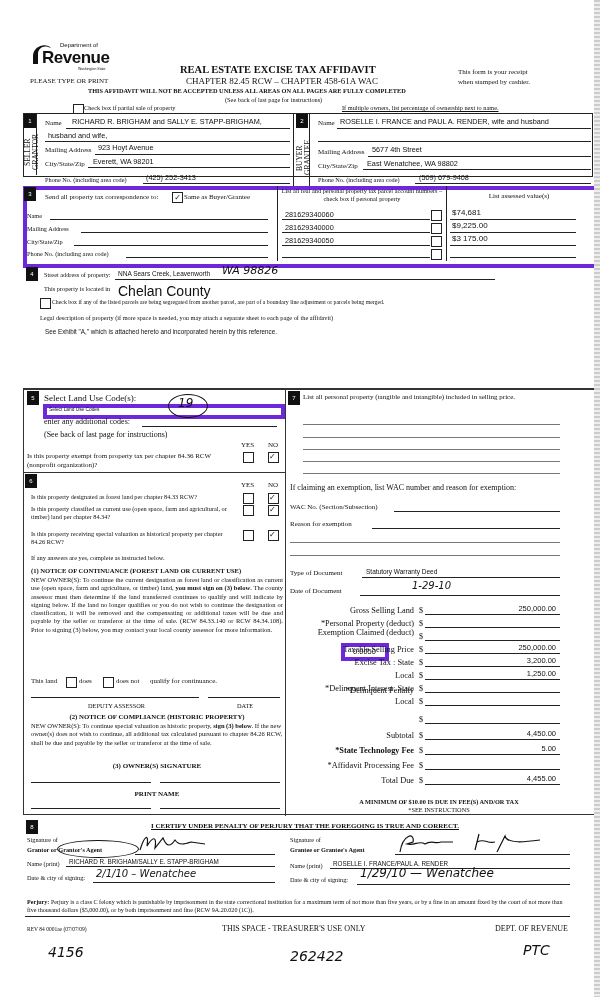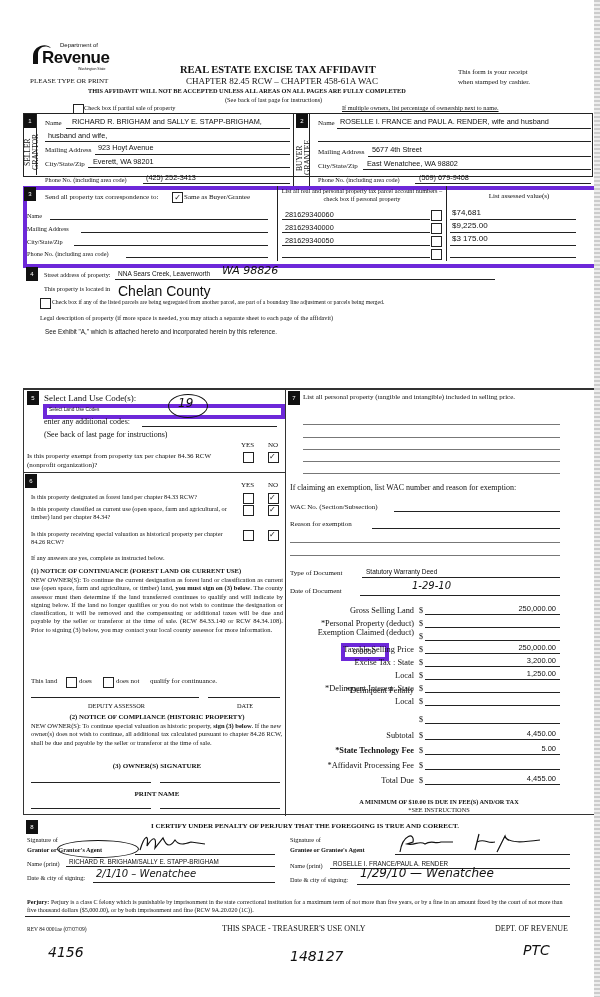--- a/index.html
+++ b/index.html
@@ -310,21 +310,21 @@
       <span class="fee-lbl" style="left:284px;top:776px;">Total Due</span>
       <span class="lbl t8" style="left:419px;top:776px;">$</span>
       <div class="line" style="left:425px;top:784px;width:135px;"></div>
       <span class="fee-val" style="left:486px;top:774px;">4,455.00</span>
     </div>
 </div>
 <div class="abs b t6" style="left:286px;top:798px;width:306px;text-align:center;">A MINIMUM OF $10.00 IS DUE IN FEE(S) AND/OR TAX</div>
 <div class="abs t6" style="left:286px;top:806px;width:306px;text-align:center;">*SEE INSTRUCTIONS</div>
 
 <div class="num" style="left:26px;top:820px;">8</div>
-<div class="abs b" style="left:40px;top:822px;width:530px;text-align:center;font-size:7px;">I CERTIFY UNDER PENALTY OF PERJURY THAT THE FOREGOING IS TRUE AND CORRECT.</div>
+<div class="abs b" style="left:40px;top:822px;width:530px;text-align:center;font-size:7px;text-decoration:underline;">I CERTIFY UNDER PENALTY OF PERJURY THAT THE FOREGOING IS TRUE AND CORRECT.</div>
 <span class="lbl t6" style="left:27px;top:836px;">Signature of</span>
 <span class="lbl b t6" style="left:27px;top:846px;">Grantor or Grantor's Agent</span>
 <div class="abs" style="left:57px;top:840px;width:80px;height:16px;border:1px solid #111;border-radius:50%;"></div>
 <div class="abs" style="left:135px;top:832px;width:100px;height:22px;">
   <svg width="100" height="22" viewBox="0 0 100 22">
       <path d="M5 18 C10 2 14 2 12 14 C18 4 22 4 20 16 L28 6 C32 16 36 14 40 8 C44 14 50 12 56 10 L70 12" stroke="#111" fill="none" stroke-width="1.2"></path>
     </svg>
 </div>
 <div class="line" style="left:135px;top:854px;width:140px;"></div>
 <span class="lbl t6" style="left:27px;top:860px;">Name (print)</span>
@@ -351,16 +351,16 @@
 
 <div class="abs" style="left:27px;top:898px;width:545px;font-size:6.1px;line-height:8px;">
   <b>Perjury:</b> <span>Perjury is a class C felony which is punishable by imprisonment in the state correctional institution for a maximum term of not more than five years, or by a fine in an amount fixed by the court of not more than five thousand dollars ($5,000.00), or by both imprisonment and fine (RCW 9A.20.020 (1C)).</span>
 </div>
 <div class="abs" style="left:25px;top:916px;width:545px;height:1px;background:#222;"></div>
 
 <span class="lbl" style="left:27px;top:926px;font-size:5.5px;">REV 84 0001ae (07/07/09)</span>
 <span class="lbl t8" style="left:222px;top:924px;">THIS SPACE - TREASURER'S USE ONLY</span>
 <span class="lbl t8" style="left:495px;top:924px;">DEPT. OF REVENUE</span>
 <span class="lbl hand" style="left:48px;top:944px;font-size:14px;">4156</span>
-<span class="lbl hand" style="left:290px;top:948px;font-size:14px;">148127</span>
+<span class="lbl hand" style="left:290px;top:948px;font-size:14px;">262422</span>
 <span class="lbl hand" style="left:523px;top:942px;font-size:14px;">PTC</span>
 
 <div class="right-edge"></div>
 
 </body></html>

